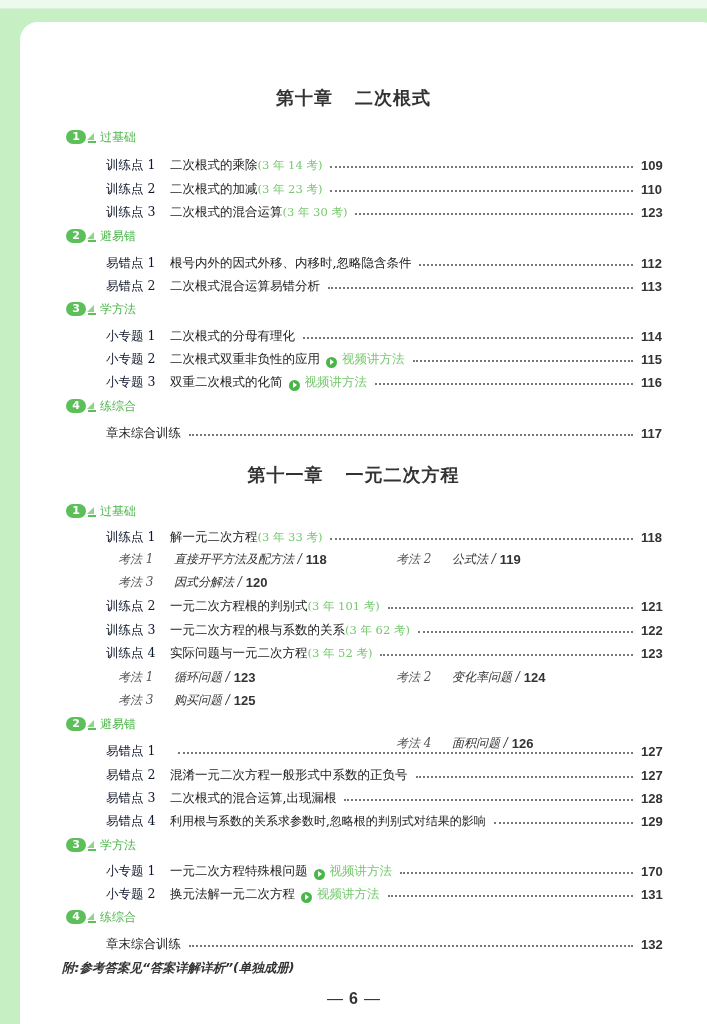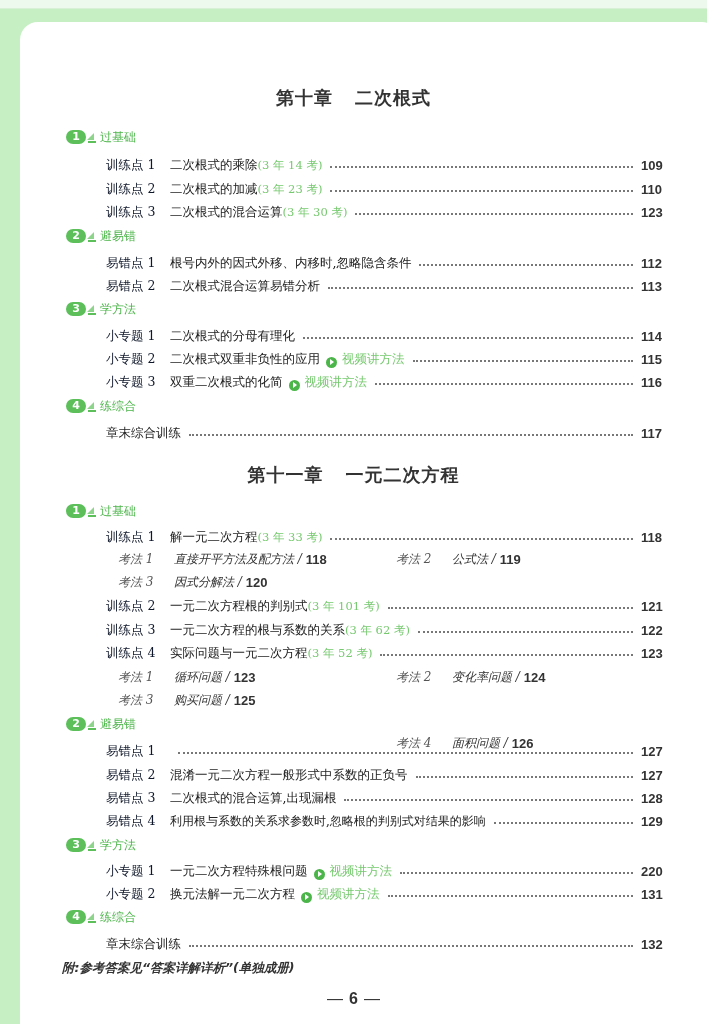--- a/index.html
+++ b/index.html
@@ -316,21 +316,21 @@
   <span class="section-label">学方法</span>
 </div>
 <div class="row" style="top:861px;">
   <span class="code">小专题 1</span>
   <span class="title">一元二次方程特殊根问题</span>
   <span class="video">
       <span class="play"></span>
       <span>视频讲方法</span>
     </span>
   <span class="dots"></span>
-  <span class="page">220</span>
+  <span class="page">170</span>
 </div>
 <div class="row" style="top:884px;">
   <span class="code">小专题 2</span>
   <span class="title">换元法解一元二次方程</span>
   <span class="video">
       <span class="play"></span>
       <span>视频讲方法</span>
     </span>
   <span class="dots"></span>
   <span class="page">131</span>

